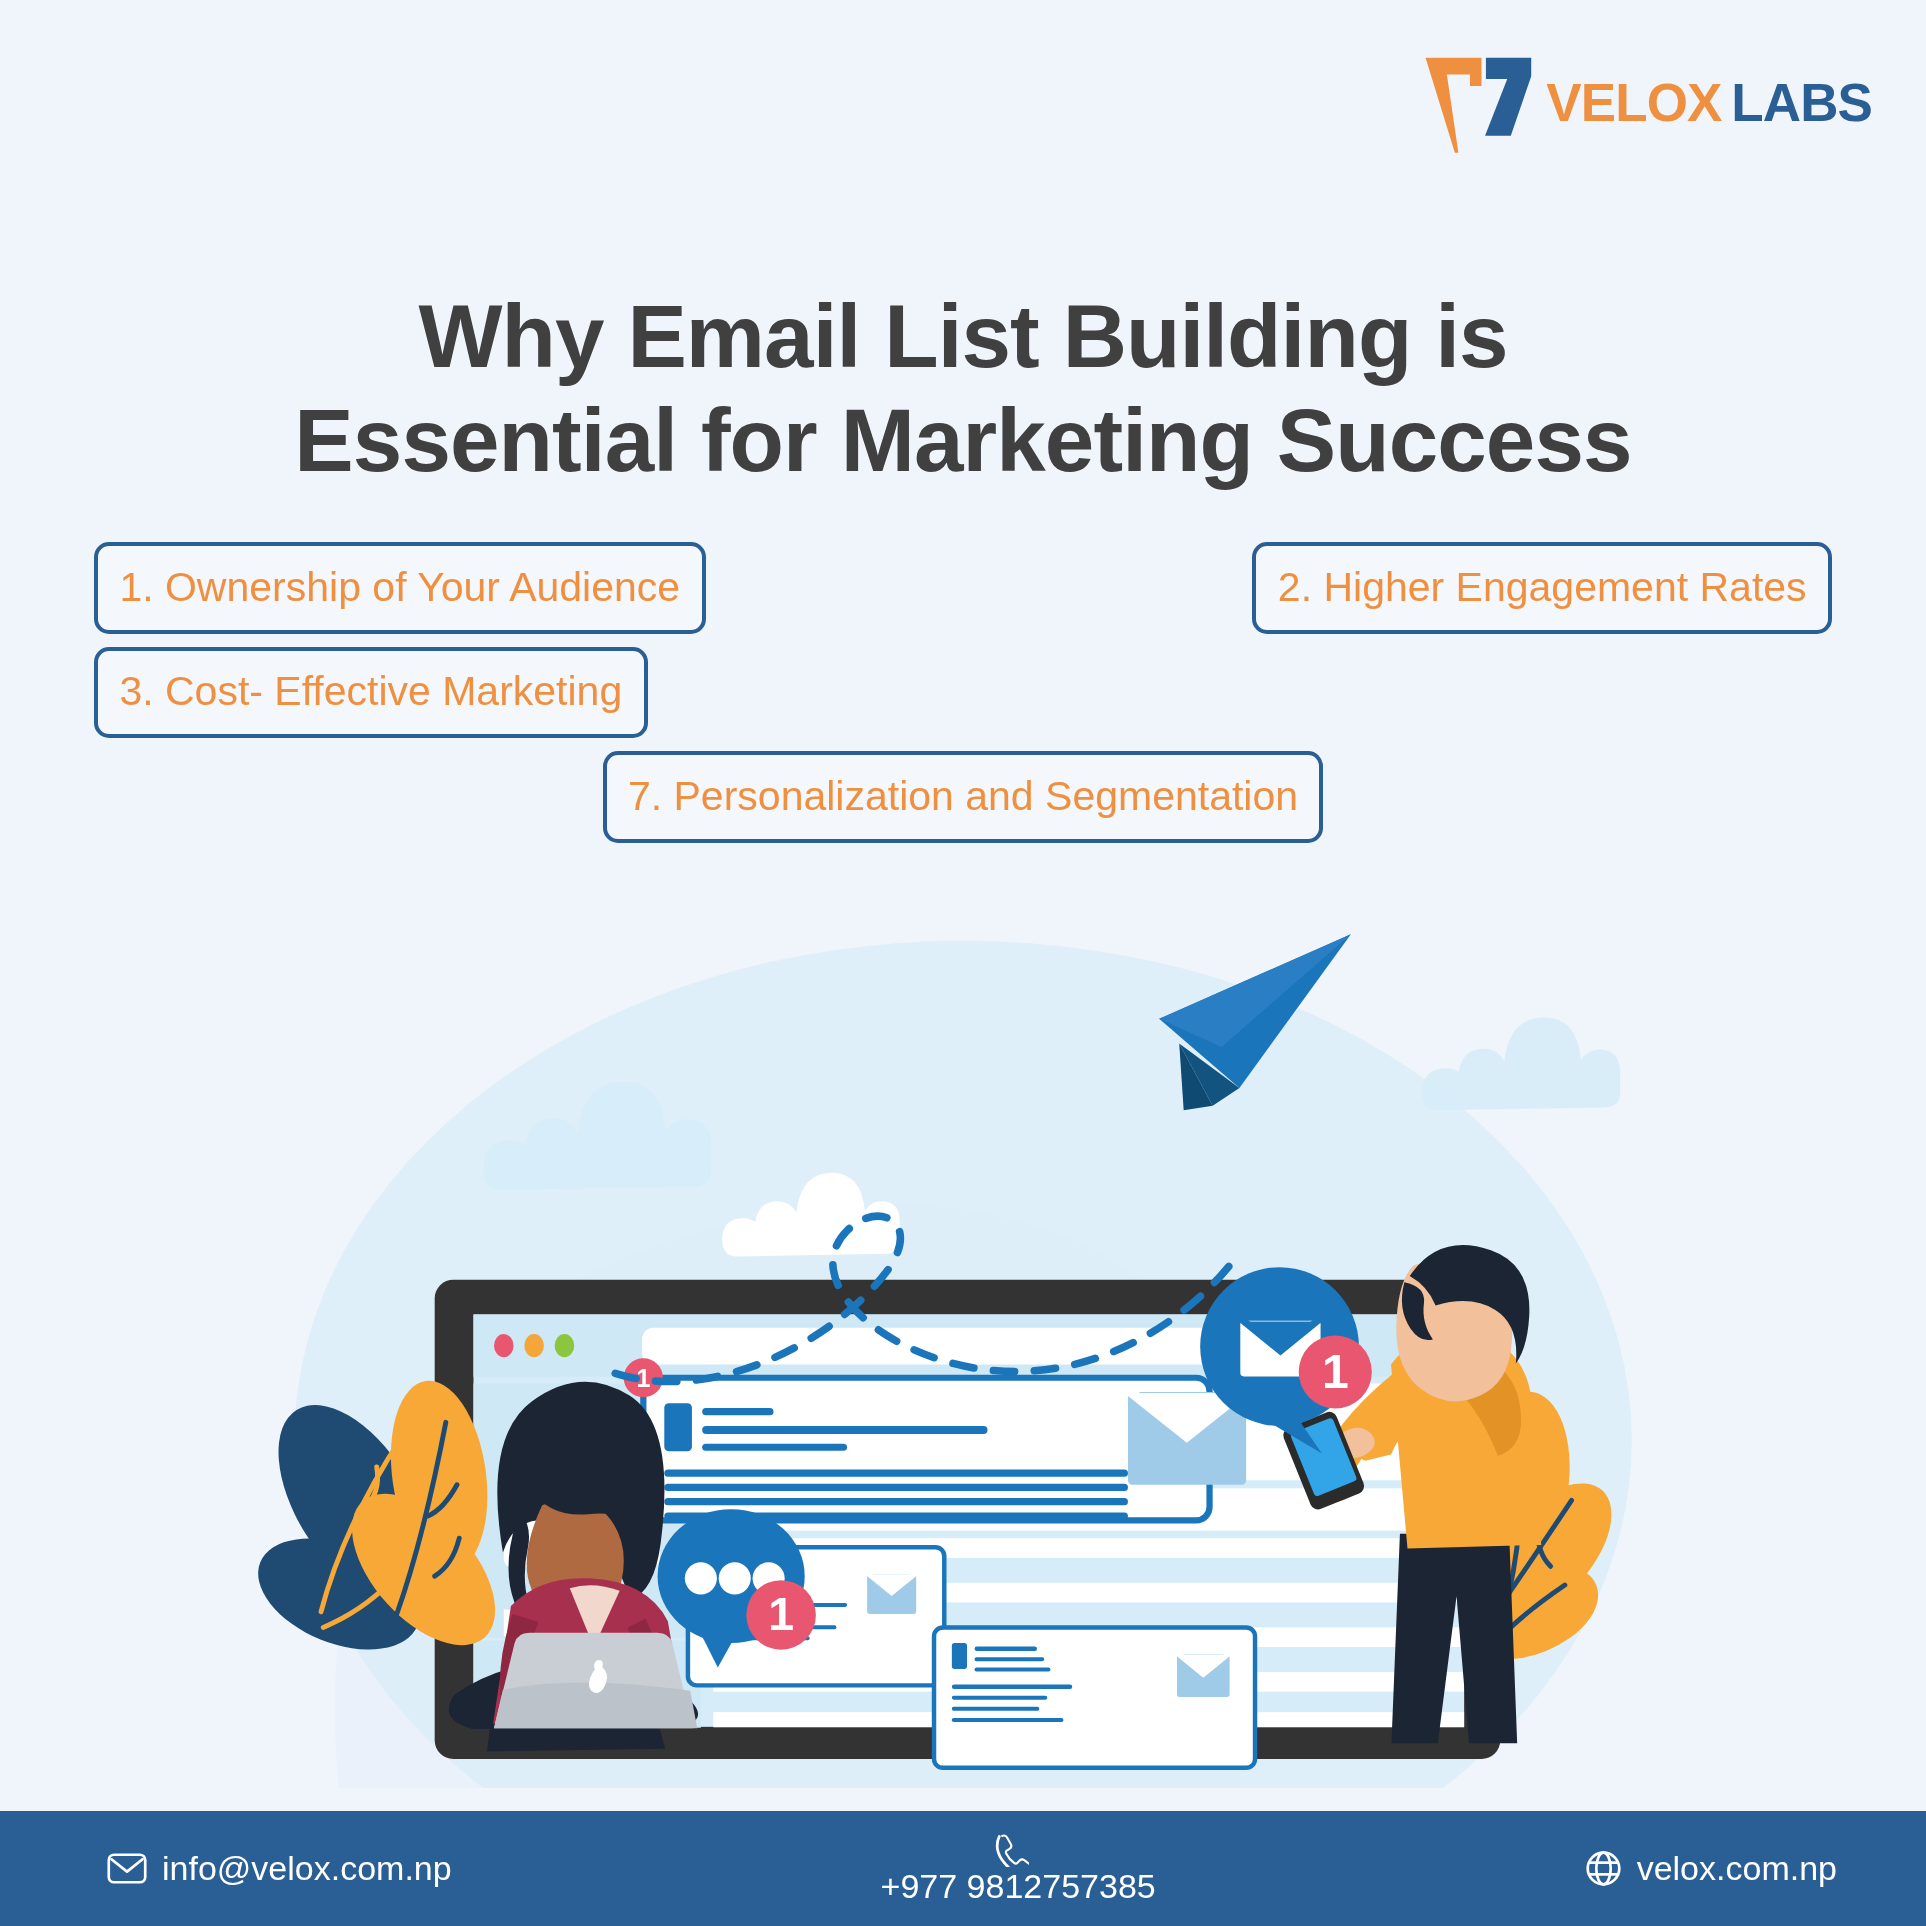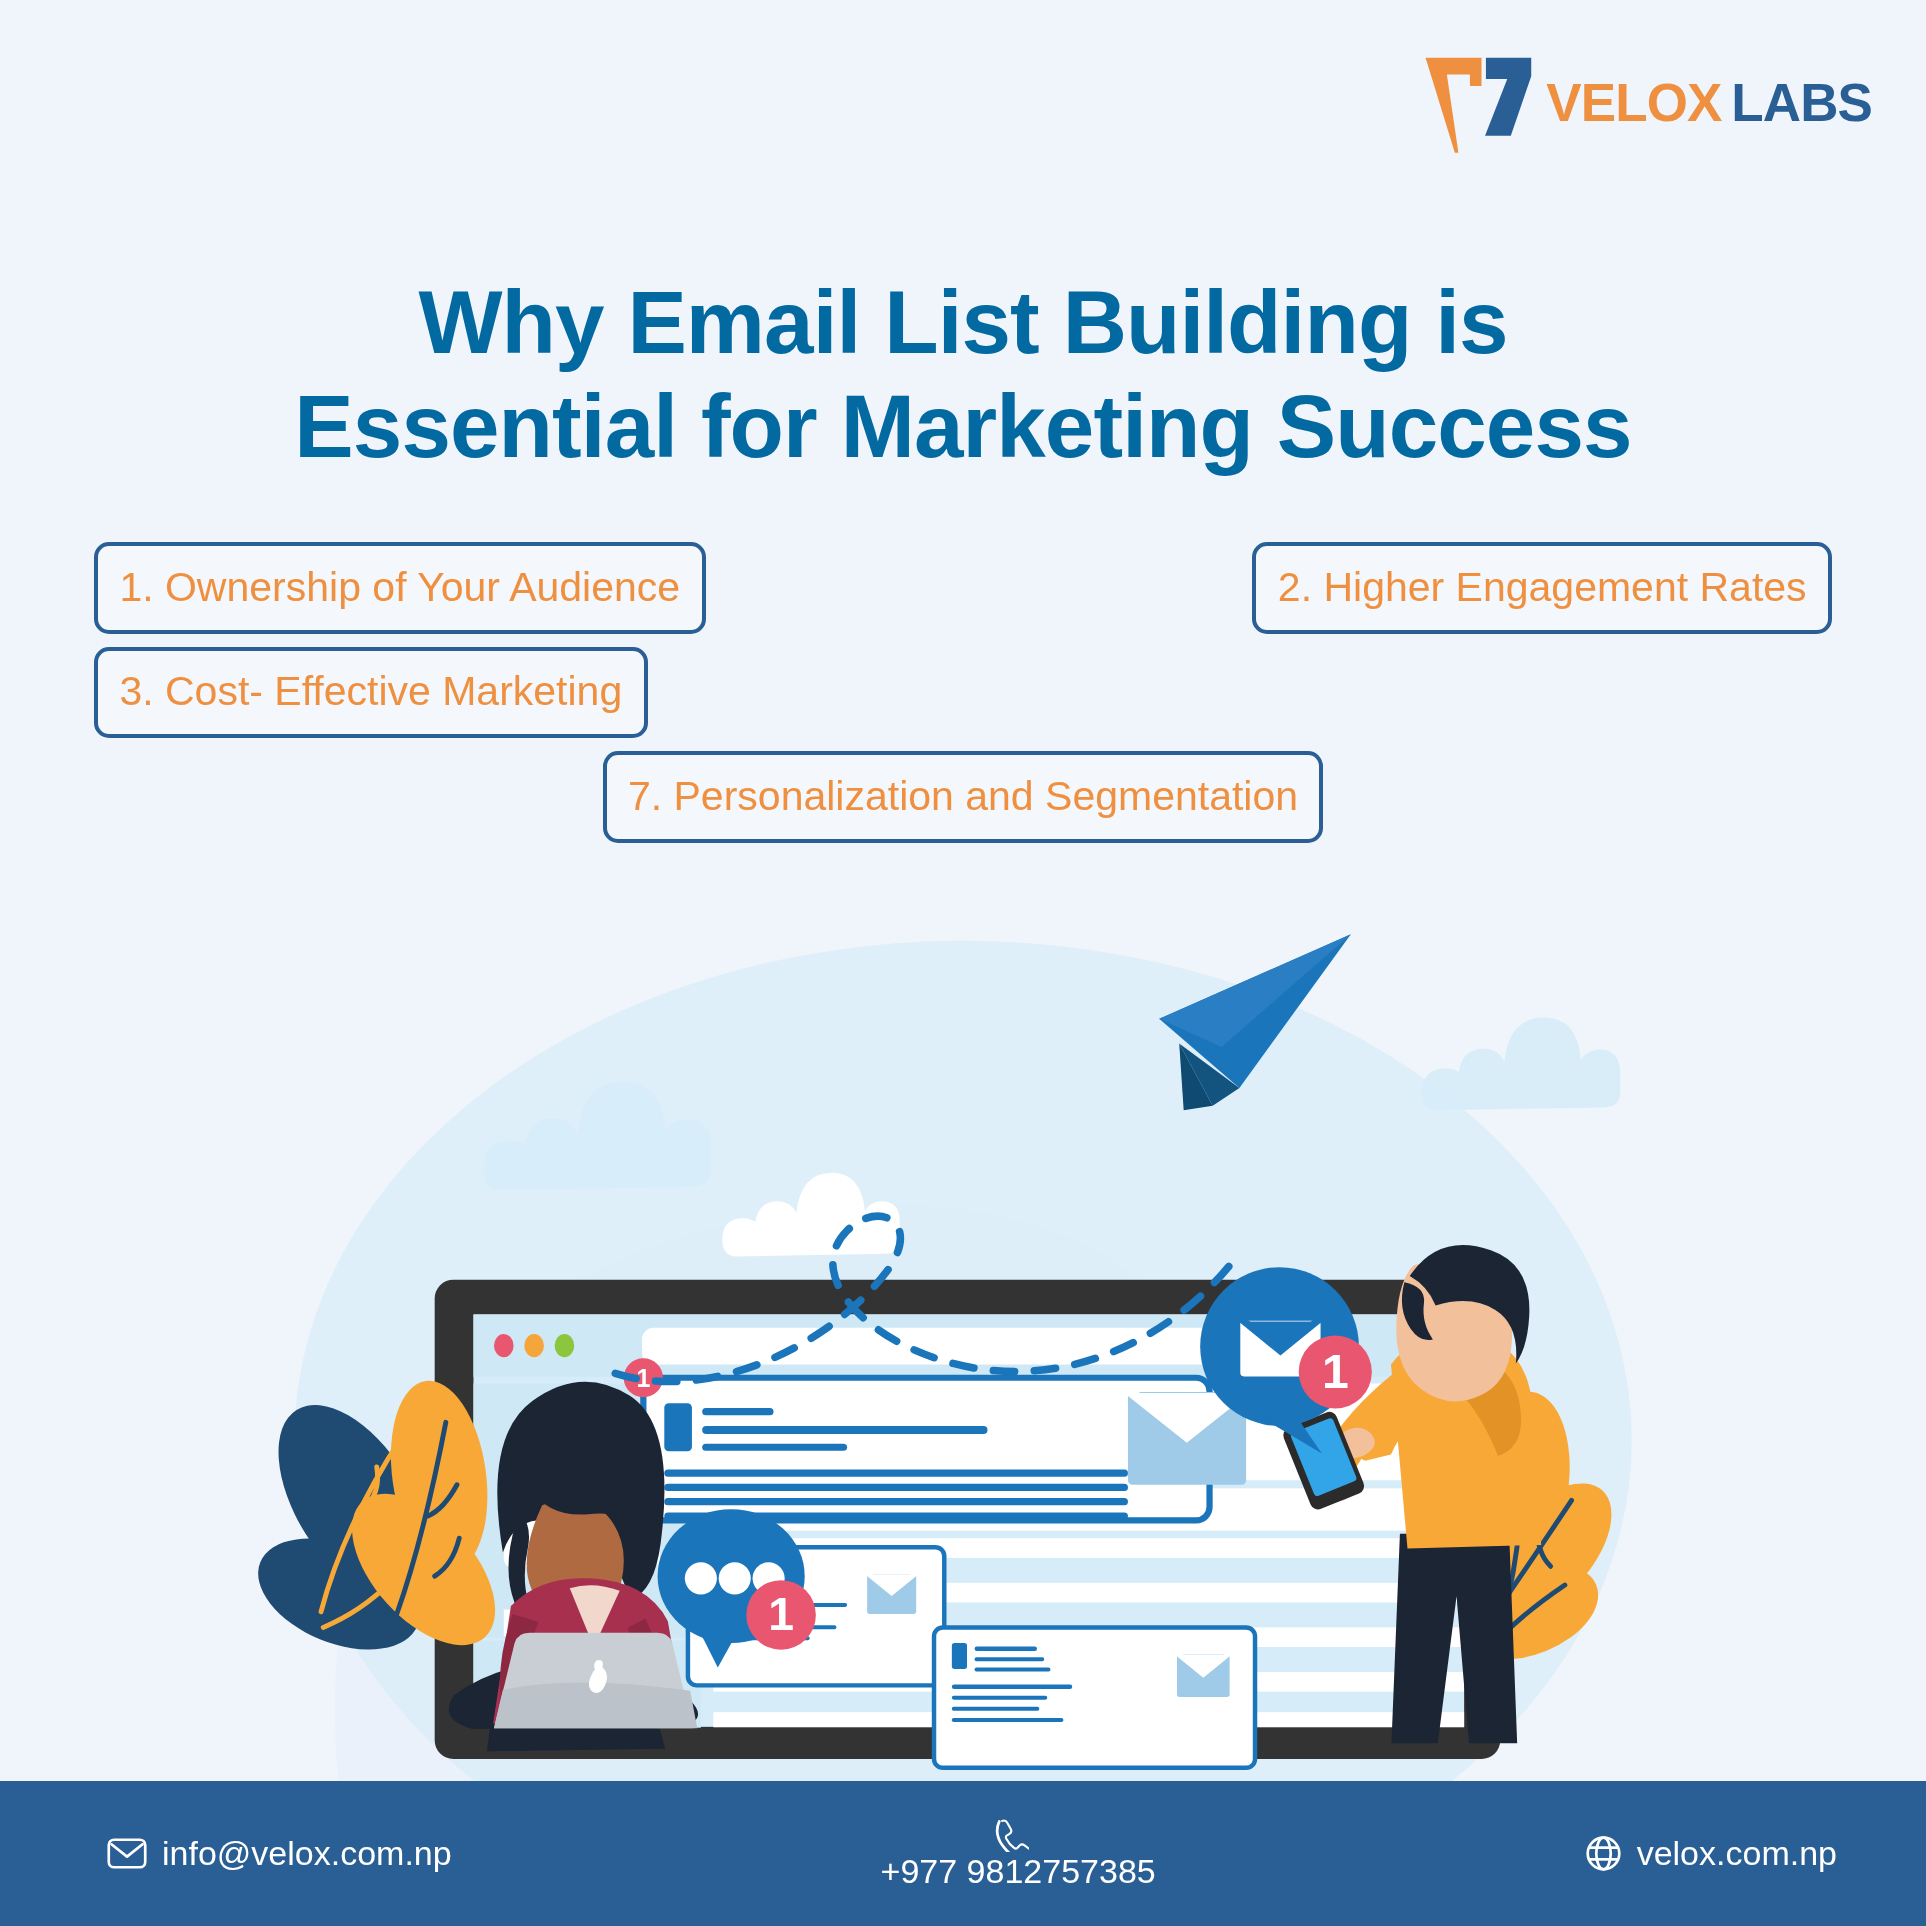--- a/index.html
+++ b/index.html
@@ -15,22 +15,22 @@
   
   .logo{position:absolute;right:54px;top:58px;display:flex;align-items:center;height:89px;}
   .logo-mark{position:relative;width:111px;height:103px;margin-right:13.4px;}
   .logo-mark svg{position:absolute;left:0;top:0;}
   .logo-text{font-size:53px;font-weight:700;letter-spacing:-0.9px;line-height:1;white-space:nowrap;}
   .logo-velox{color:#ef9041;}
   .logo-labs{color:#2a5f95;margin-left:9.8px;}
 
   
   .title{
-    position:absolute;left:0;right:0;top:210px;
-    text-align:center;color:#0369a1;
+    position:absolute;left:0;right:0;top:224px;
+    text-align:center;color:#404040;
     font-size:89px;font-weight:800;line-height:1.17;
     letter-spacing:-0.9px;
     padding:0 67px;box-sizing:border-box;
   }
   .title .l2{display:block;}
 
   
   .boxes{position:absolute;left:0;right:0;top:542px;padding:0 94px;box-sizing:border-box;}
   .boxrow{display:flex;justify-content:flex-start;margin-bottom:13px;}
   .boxrow.r1{justify-content:space-between;}
@@ -49,21 +49,21 @@
     box-sizing:border-box;
     display:flex;align-items:center;justify-content:center;
   }
 
   
   .illus{position:absolute;left:0;top:914px;width:1926px;height:874px;}
   .illus svg{display:block;}
 
   
   .footer{
-    position:absolute;left:0;bottom:0;width:1926px;height:145px;
+    position:absolute;left:0;bottom:0;width:1926px;height:115px;
     background:#2a5f95;
     display:flex;align-items:center;
   }
   .fitem{display:flex;align-items:center;color:#ffffff;font-size:34px;font-weight:400;}
   .fitem .ficon{display:inline-flex;align-items:center;margin-right:15px;}
   .f1{margin-left:107px;}
   .f2{margin-left:auto;margin-right:auto;flex-direction:column;}
   .f3{margin-right:89px;}
 </style>
 </head>

